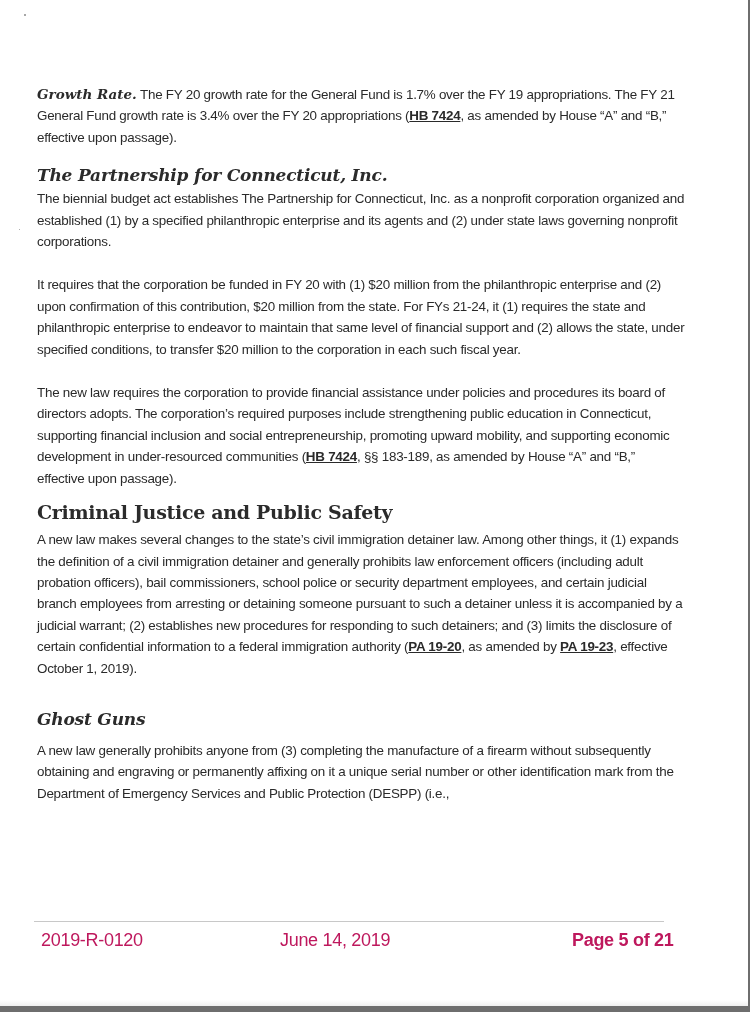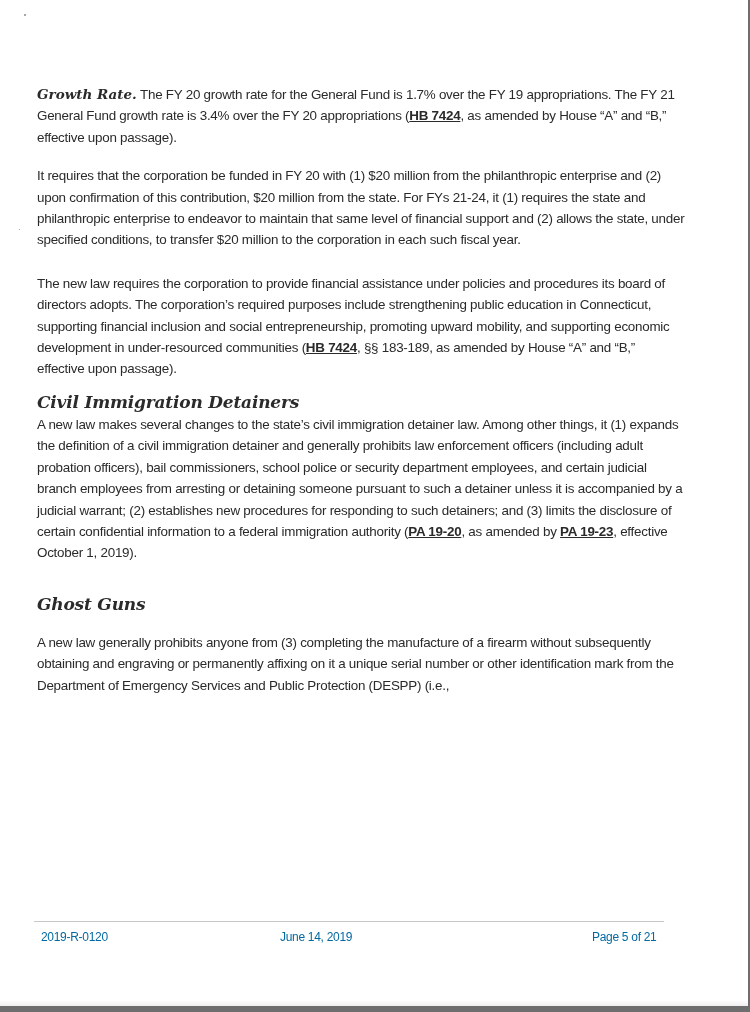--- a/index.html
+++ b/index.html
@@ -87,27 +87,27 @@
       position: absolute;
       left: 34px;
       top: 921px;
       width: 630px;
       height: 1px;
       background: #c8c8c8;
     }
     .footer {
       position: absolute;
       top: 930px;
-      font-size: 12px;
-      color: #0369a1;
+      font-size: 18px;
+      color: #be185d;
       letter-spacing: -0.3px;
     }
     .footer-left { left: 41px; }
     .footer-center { left: 280px; }
-    .footer-right { left: 592px; }
+    .footer-right { left: 572px; font-weight: bold; }
     .bottom-shade {
       position: absolute;
       left: 0;
       top: 1000px;
       width: 748px;
       height: 6px;
       background: linear-gradient(#ffffff, #efefef);
     }
   </style>
 </head>
@@ -116,36 +116,38 @@
 <div class="page">
   <div class="speck"></div>
   <div class="speck2"></div>
 
   <div class="content">
 
     <p style="margin-bottom:17px;">
       <span class="run-in">Growth Rate.</span><span> The FY 20 growth rate for the General Fund is 1.7% over the FY 19 appropriations. The FY 21 General Fund growth rate is 3.4% over the FY 20 appropriations (</span><a class="cite">HB 7424</a><span>, as amended by House “A” and “B,” effective upon passage).</span>
     </p>
 
+    <h2 class="sub" style="margin-bottom:3px;">The Partnership for Connecticut, Inc.</h2>
 
+    <p style="margin-bottom:22px;">The biennial budget act establishes The Partnership for Connecticut, Inc. as a nonprofit corporation organized and established (1) by a specified philanthropic enterprise and its agents and (2) under state laws governing nonprofit corporations.</p>
 
     <p style="margin-bottom:22px;">It requires that the corporation be funded in FY 20 with (1) $20 million from the philanthropic enterprise and (2) upon confirmation of this contribution, $20 million from the state. For FYs 21-24, it (1) requires the state and philanthropic enterprise to endeavor to maintain that same level of financial support and (2) allows the state, under specified conditions, to transfer $20 million to the corporation in each such fiscal year.</p>
 
     <p style="margin-bottom:12px;">
       <span>The new law requires the corporation to provide financial assistance under policies and procedures its board of directors adopts. The corporation’s required purposes include strengthening public education in Connecticut, supporting financial inclusion and social entrepreneurship, promoting upward mobility, and supporting economic development in under-resourced communities (</span><a class="cite">HB 7424</a><span>, §§ 183-189, as amended by House “A” and “B,” effective upon passage).</span>
     </p>
 
+    <h1 class="section" style="margin-bottom:6px;">Criminal Justice and Public Safety</h1>
 
-    <h2 class="sub" style="margin-bottom:2px;">Civil Immigration Detainers</h2>
 
     <p style="margin-bottom:30px;">
       <span>A new law makes several changes to the state’s civil immigration detainer law. Among other things, it (1) expands the definition of a civil immigration detainer and generally prohibits law enforcement officers (including adult probation officers), bail commissioners, school police or security department employees, and certain judicial branch employees from arresting or detaining someone pursuant to such a detainer unless it is accompanied by a judicial warrant; (2) establishes new procedures for responding to such detainers; and (3) limits the disclosure of certain confidential information to a federal immigration authority (</span><a class="cite">PA 19-20</a><span>, as amended by </span><a class="cite">PA 19-23</a><span>, effective October 1, 2019).</span>
     </p>
 
-    <h2 class="sub" style="margin-bottom:18px;">Ghost Guns</h2>
+    <h2 class="sub" style="margin-bottom:11px;">Ghost Guns</h2>
 
     <p>A new law generally prohibits anyone from (3) completing the manufacture of a firearm without subsequently obtaining and engraving or permanently affixing on it a unique serial number or other identification mark from the Department of Emergency Services and Public Protection (DESPP) (i.e.,</p>
   </div>
 
   <div class="footer-rule"></div>
   <div class="footer footer-left">2019-R-0120</div>
   <div class="footer footer-center">June 14, 2019</div>
   <div class="footer footer-right">Page 5 of 21</div>
   <div class="bottom-shade"></div>
 </div>

